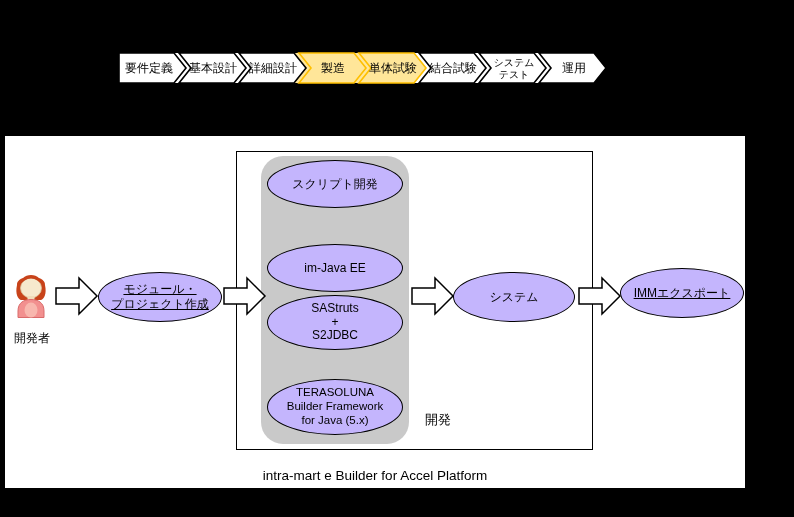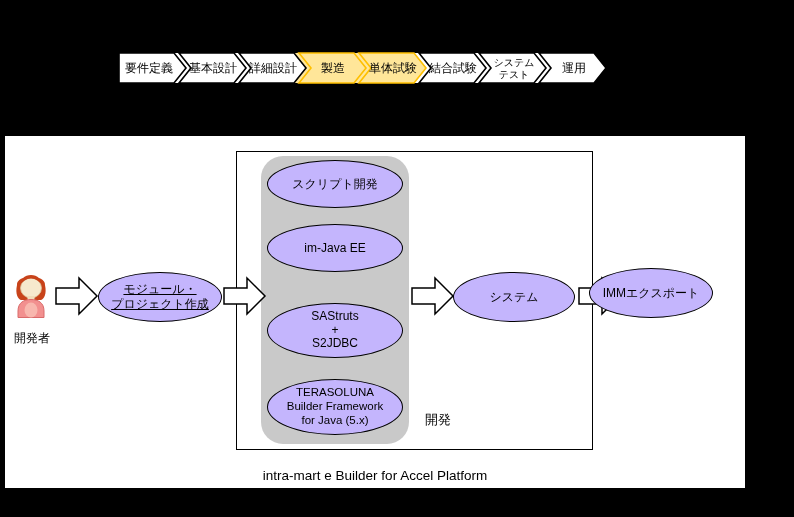--- a/index.html
+++ b/index.html
@@ -32,25 +32,25 @@
   }
   #gray-group{
     left:256px;top:20px;width:148px;height:288px;
     background:#c9c9c9;border-radius:22px;
   }
   .block-arrow{width:44px;height:40px;}
   .block-arrow polygon{fill:#fff;stroke:#000;stroke-width:1.5;}
 
   #node-module-project{left:93px;top:136px;width:124px;height:50px;text-decoration:underline;}
   #node-script-dev{left:262px;top:24px;width:136px;height:48px;}
-  #node-im-java-ee{left:262px;top:88px;width:136px;height:48px;}
-  #node-sastruts{left:262px;top:167px;width:136px;height:55px;line-height:1.15;align-items:center;}
+  #node-im-java-ee{left:262px;top:108px;width:136px;height:48px;}
+  #node-sastruts{left:262px;top:159px;width:136px;height:55px;line-height:1.15;align-items:center;}
   #node-terasoluna{left:262px;top:243px;width:136px;height:56px;font-size:11.5px;line-height:1.2;}
   #node-unit-test{left:448px;top:136px;width:122px;height:50px;}
-  #node-imm-export{left:584px;top:132px;width:124px;height:50px;}
+  #node-imm-export{left:615px;top:132px;width:124px;height:50px;text-decoration:underline;}
 
   #developer-icon{left:7px;top:133px;width:38px;height:49px;}
   #developer-label{left:2px;top:194px;width:50px;text-align:center;font-size:12px;}
   #group-label{left:420px;top:275px;font-size:13px;}
   #footer-title{left:0;top:320px;width:740px;text-align:center;font-size:13.5px;margin-top:12px;}
 </style>
 </head>
 <body>
 
 <svg id="flow-bar" class="abs" width="492" height="34" viewBox="0 0 492 34" xmlns="http://www.w3.org/2000/svg">

